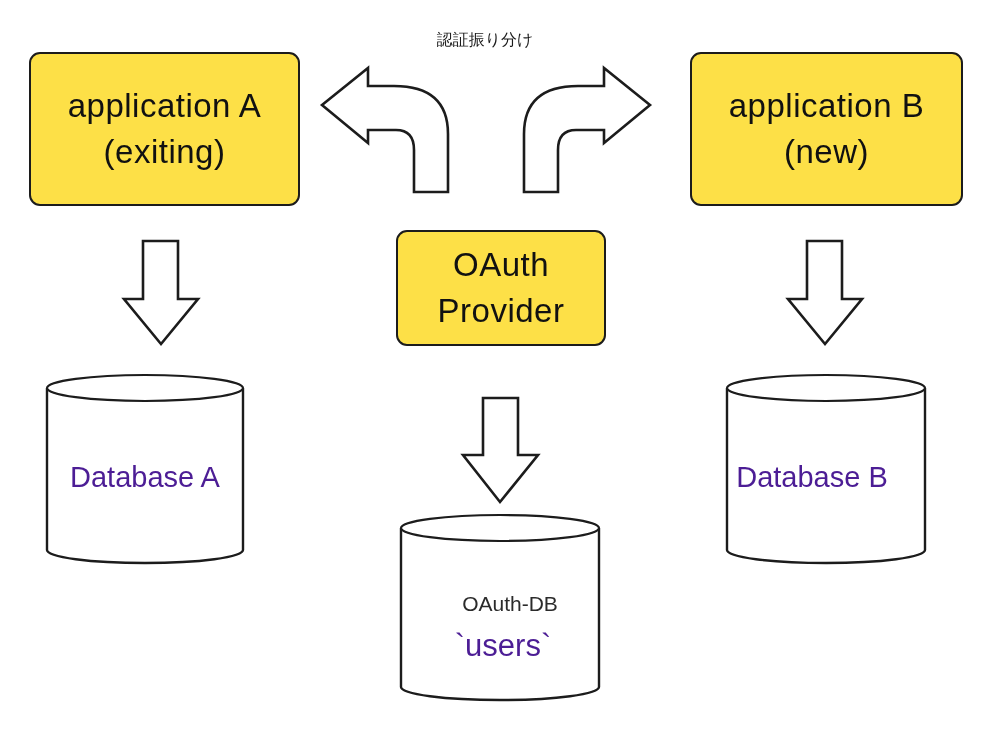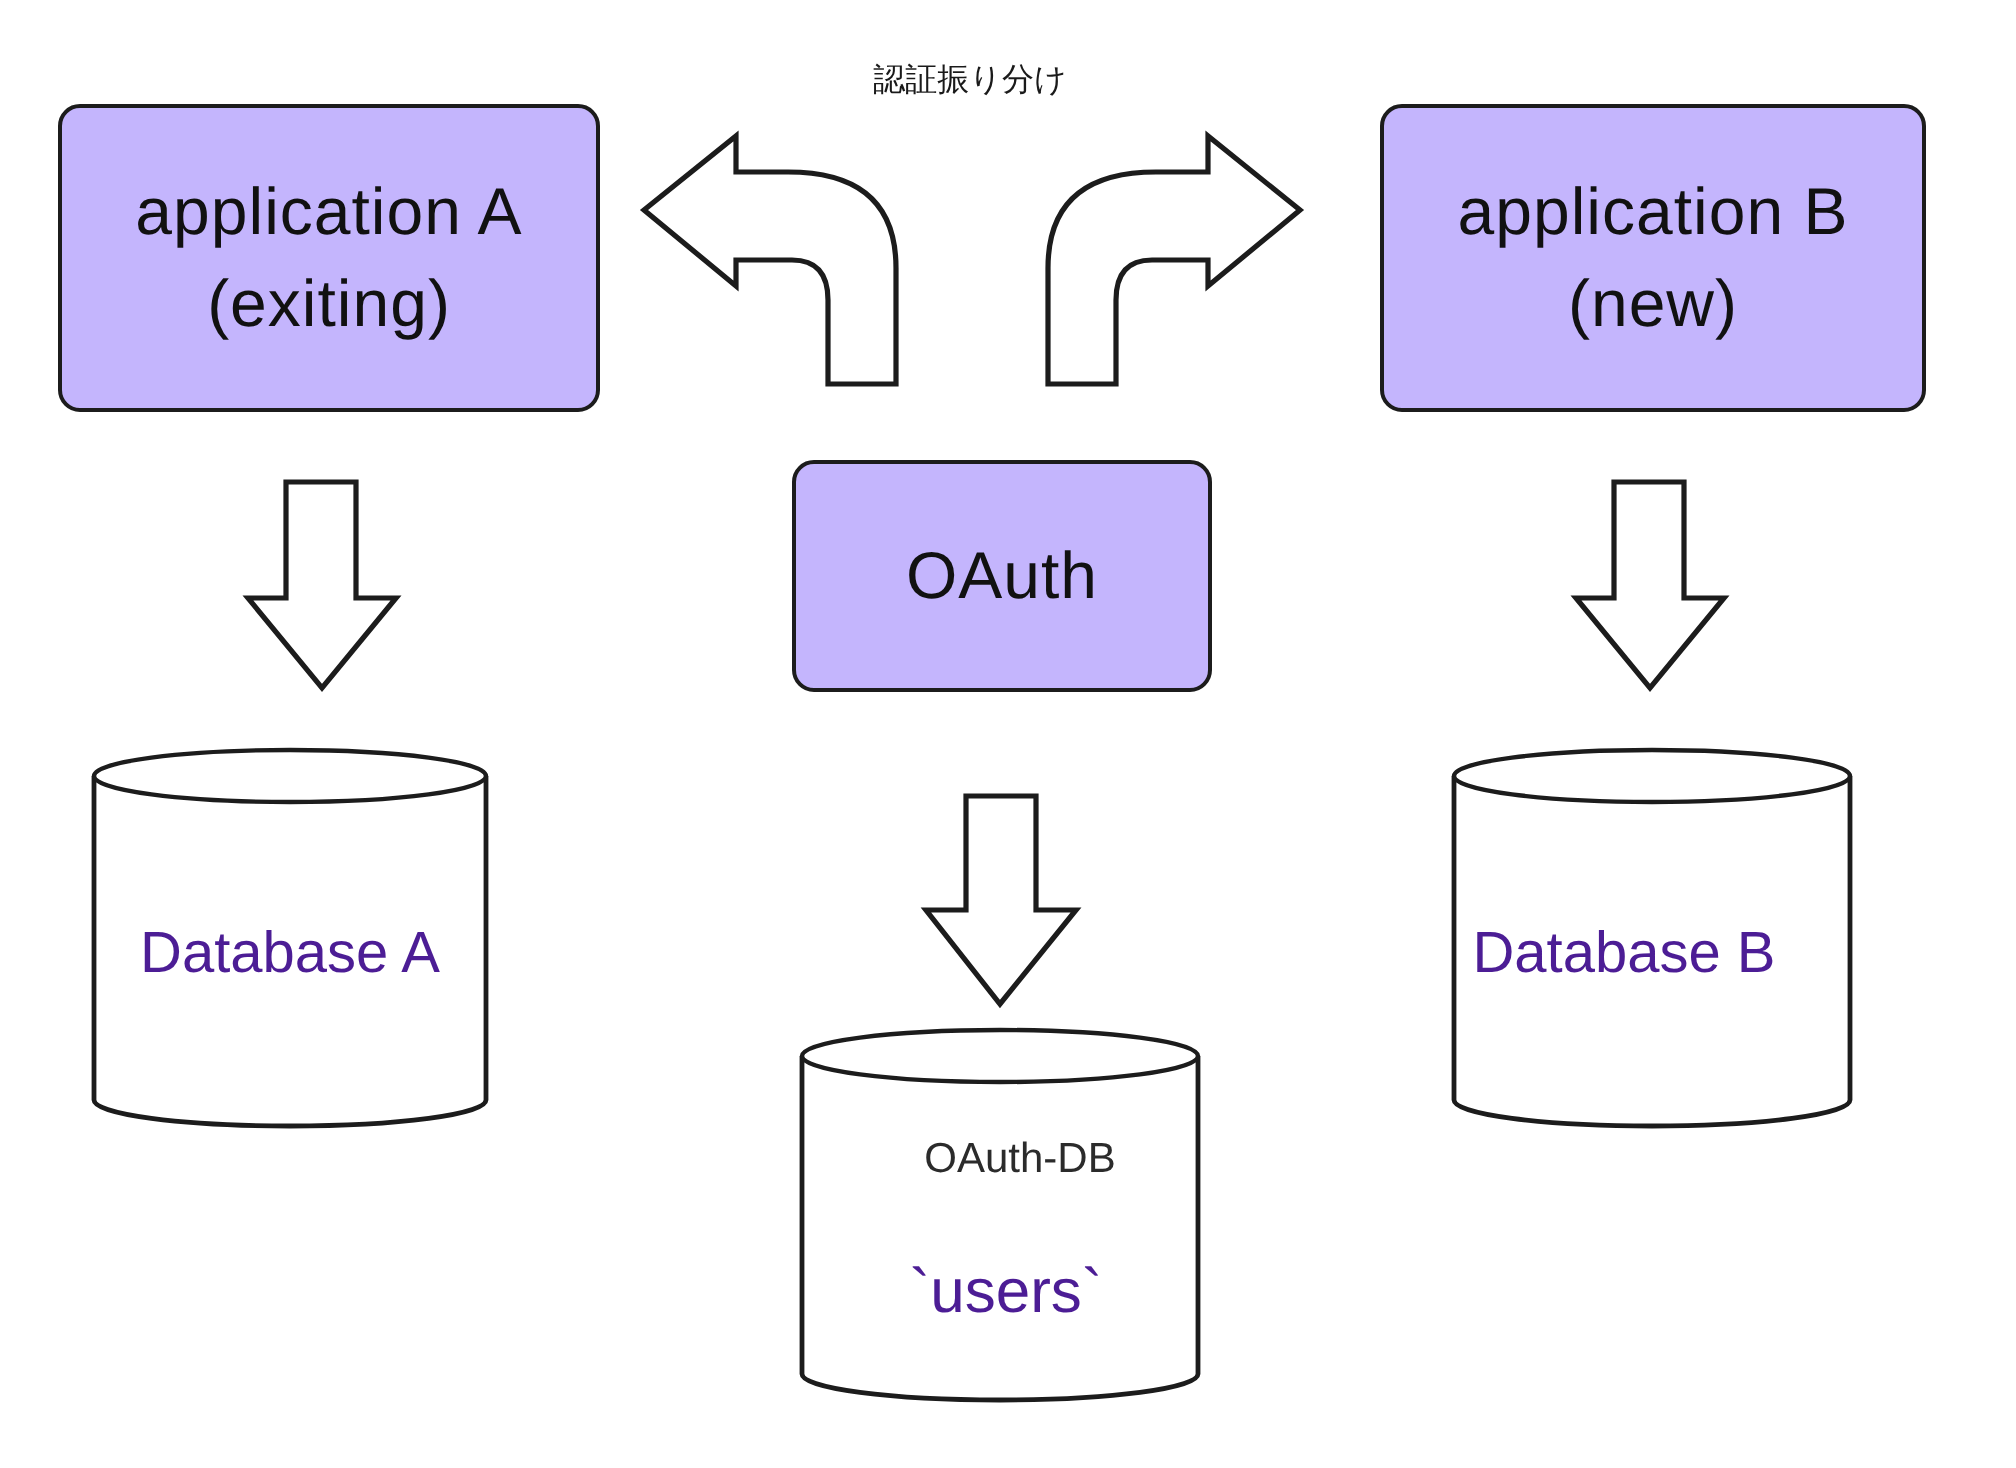--- a/index.html
+++ b/index.html
@@ -27,21 +27,21 @@
     stroke: #1c1c1c;
   }
   .arrow-shape { stroke-width: 2.6; }
   .cyl-body   { stroke-width: 2.4; }
   .cyl-top    { stroke-width: 2.2; }
   .node-box {
     position: absolute;
     box-sizing: border-box;
     border: 2.6px solid #1c1c1c;
     border-radius: 11px;
-    background: #c4b5fd;
+    background: #fde047;
     display: flex;
     flex-direction: column;
     align-items: center;
     justify-content: center;
     text-align: center;
     color: #111111;
     font-size: 33px;
     line-height: 1.38;
     letter-spacing: 0.5px;
   }
@@ -50,21 +50,21 @@
   #box-oauth { left: 396px; top: 230px; width: 210px; height: 116px; }
   .float-label {
     position: absolute;
     text-align: center;
     color: #4c1d95;
     white-space: nowrap;
   }
   #label-routing  { left: 375px; top: 30px;  width: 220px; font-size: 16px; color: #1a1a1a; }
   #label-db-a     { left: 45px;  top: 461px; width: 200px; font-size: 29px; }
   #label-db-b     { left: 726px; top: 461px; width: 172px; font-size: 29px; }
-  #label-oauthdb1 { left: 399px; top: 568px; width: 222px; font-size: 21px; color: #2b2b2b; }
+  #label-oauthdb1 { left: 399px; top: 592px; width: 222px; font-size: 21px; color: #2b2b2b; }
   #label-oauthdb2 { left: 399px; top: 628px; width: 208px; font-size: 31px; }
 </style>
 </head>
 <body>
 
 <div id="canvas">
 
   <svg id="shapes" viewBox="0 0 1008 734" xmlns="http://www.w3.org/2000/svg">
 
     <path class="shape arrow-shape" d="M 448 192 L 448 134 Q 448 86 394 86 L 368 86 L 368 68 L 322 105 L 368 143 L 368 130 L 396 130 Q 414 130 414 150 L 414 192 Z"></path>
@@ -95,20 +95,21 @@
     <span>(exiting)</span>
   </div>
 
   <div class="node-box" id="box-app-b">
     <span>application B</span>
     <span>(new)</span>
   </div>
 
   <div class="node-box" id="box-oauth">
     <span>OAuth</span>
+    <span>Provider</span>
   </div>
 
   <div class="float-label" id="label-db-a">Database A</div>
 
   <div class="float-label" id="label-db-b">Database B</div>
 
   <div class="float-label" id="label-oauthdb1">OAuth-DB</div>
 
   <div class="float-label" id="label-oauthdb2">`users`</div>
 

